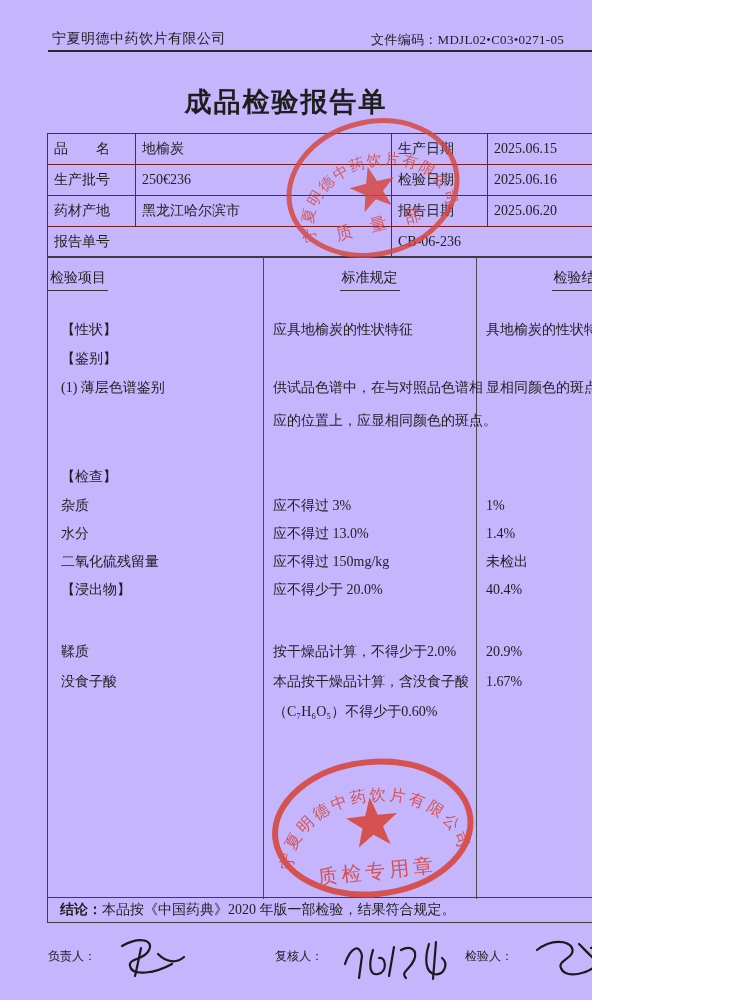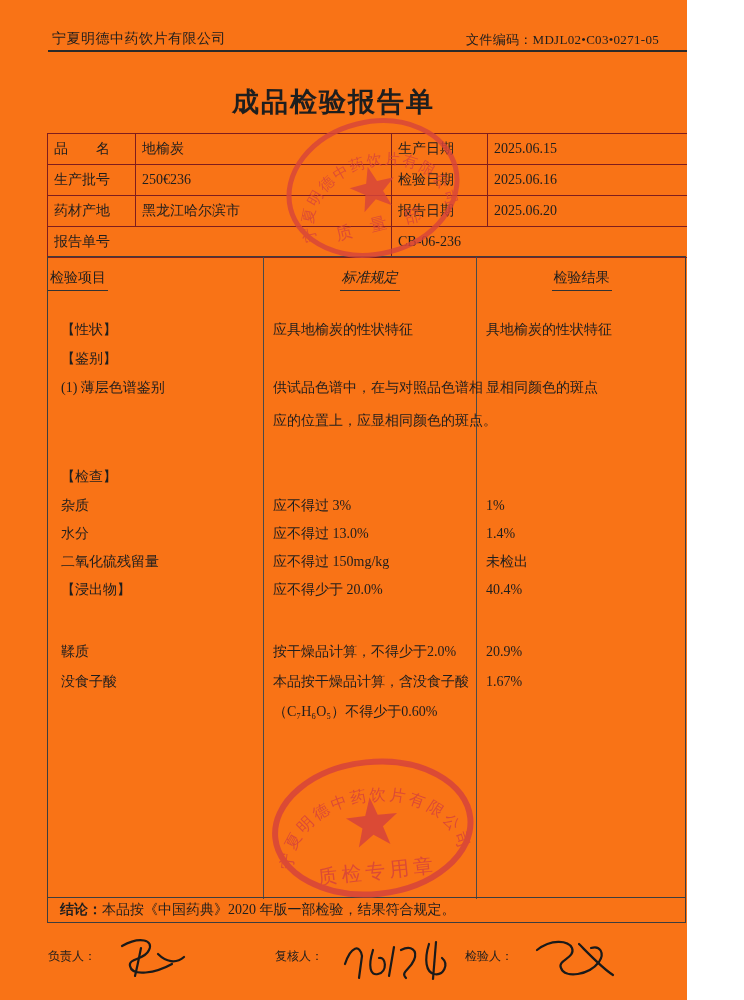--- a/index.html
+++ b/index.html
@@ -1,17 +1,17 @@
 <!DOCTYPE html>
 <html><head>
 <meta charset="utf-8">
 <style>
   html,body{margin:0;padding:0;background:#ffffff;}
   .sheet{
-    position:relative;width:687px;height:1000px;background:#f97316;
+    position:relative;width:592px;height:1000px;background:#c4b5fd;
     font-family:"Liberation Serif","DejaVu Serif",serif;color:#1e1e1e;
     overflow:hidden;
   }
   
   .hdr-left{position:absolute;left:52px;top:30px;font-size:14px;letter-spacing:.5px;}
   .hdr-right{position:absolute;right:28px;top:31px;font-size:13px;letter-spacing:.3px;}
   .hdr-rule{position:absolute;left:48px;top:50px;width:668px;height:2px;background:#2a2a2a;}
   
   .title{position:absolute;left:0;right:20px;top:84px;text-align:center;
     font-size:27px;font-weight:bold;letter-spacing:2px;}
@@ -25,21 +25,21 @@
   table.info .c4{width:238px;}
   
   .maintbl{position:absolute;left:47px;top:256px;width:639px;height:667px;
     border:1px solid #3d3d3d;box-sizing:border-box;font-size:14px;}
   .vline{position:absolute;top:0;width:1px;height:642px;background:#4a4a4a;}
   .vline.v1{left:215px;}
   .vline.v2{left:428px;}
   .thead-lbl{position:absolute;top:12px;}
   .thead-lbl span{display:inline-block;border-bottom:1px solid #333;padding:0 2px 3px 2px;}
   .th1{left:0;}
-  .th2{left:215px;width:213px;text-align:center;font-style:italic;}
+  .th2{left:215px;width:213px;text-align:center;}
   .th3{left:428px;width:211px;text-align:center;}
   .trow{position:absolute;left:0;width:639px;height:20px;line-height:18px;}
   .trow .ci{position:absolute;left:13px;white-space:nowrap;}
   .trow .cs{position:absolute;left:225px;width:198px;white-space:nowrap;}
   .trow .cr{position:absolute;left:438px;white-space:nowrap;}
   .conclusion{position:absolute;left:0;bottom:0;width:100%;height:25px;
     border-top:1px solid #3d3d3d;box-sizing:border-box;line-height:24px;padding-left:12px;}
   .conclusion b{font-weight:bold;}
   
   .stamp{position:absolute;pointer-events:none;}

